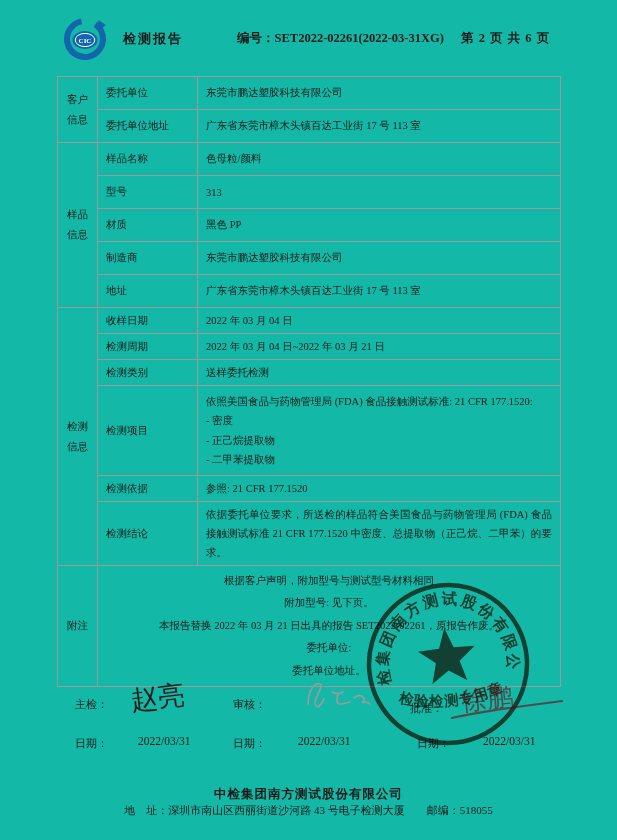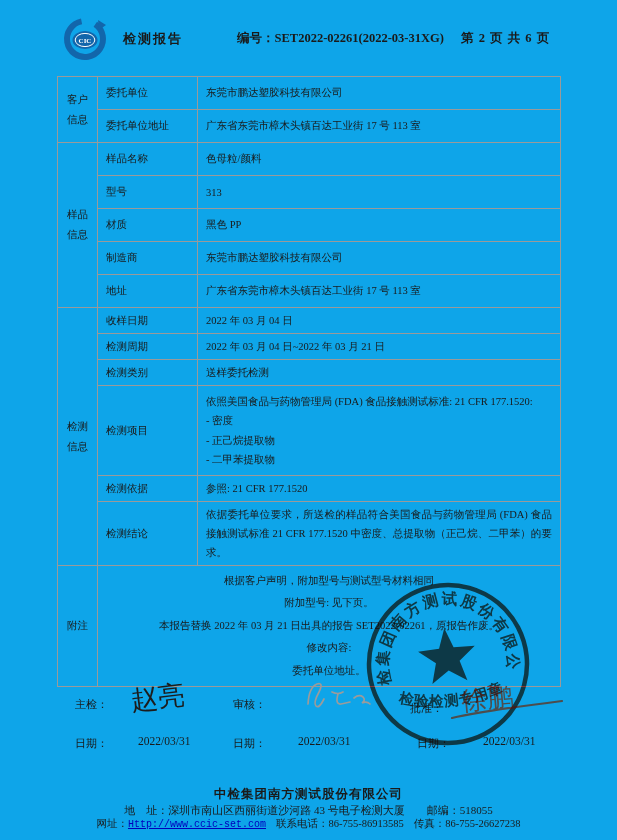--- a/index.html
+++ b/index.html
@@ -1,17 +1,17 @@
 <!DOCTYPE html>
 <html><head>
 <meta charset="utf-8">
 <style>
   html,body{margin:0;padding:0;background:#e8e8e8;}
   .page{
-    position:relative;width:617px;height:840px;background:#0ea5e9;
+    position:relative;width:617px;height:840px;background:#14b8a6;
     font-family:"Liberation Serif","DejaVu Serif",serif;color:#1a1a1a;
     margin:0 auto;overflow:hidden;
   }
   
   .hdr-logo{position:absolute;left:62px;top:16px;}
   .hdr-title{position:absolute;left:123px;top:30px;font-size:13px;font-weight:bold;letter-spacing:2px;text-align:center;}
   .hdr-number{position:absolute;left:237px;top:30px;font-size:12.5px;font-weight:bold;}
   .hdr-pages{position:absolute;left:461px;top:30px;font-size:12.5px;font-weight:bold;letter-spacing:1px;}
   
   table.rpt{
@@ -143,21 +143,21 @@
     </tr>
 
     <tr class="hnotes">
       <td class="sec">
         <span class="sec-line">附注</span>
       </td>
       <td class="notes-cell" colspan="2">
         <div>根据客户声明，附加型号与测试型号材料相同</div>
         <div>附加型号: 见下页。</div>
         <div>本报告替换 2022 年 03 月 21 日出具的报告 SET2022-02261，原报告作废。</div>
-        <div>修改内容:</div>
+        <div>委托单位:</div>
         <div>委托单位地址。</div>
       </td>
     </tr>
   </tbody>
     </table>
 
   <span class="sig-label" style="left:75px;top:697px;">主检：</span>
   <svg class="sig-svg" style="left:120px;top:676px;" width="92" height="48" viewBox="0 0 92 48">
     <text x="12" y="34" font-size="27" fill="#1c1c1c" font-family="Liberation Serif, serif" transform="rotate(-7 12 34)">赵亮</text>
   </svg>
@@ -192,17 +192,14 @@
       </text>
       <polygon points="86,50 93.3,69.9 114.5,70.7 97.9,83.9 103.6,104.3 86,92.5 68.4,104.3 74.1,83.9 57.5,70.7 78.7,69.9" fill="#dd3b2f"></polygon>
       <text fill="#dd3b2f" font-size="14.5" font-weight="bold" letter-spacing="1" font-family="Liberation Serif, serif">
         <textPath href="#stamp-banner-path" startOffset="50%" text-anchor="middle">检验检测专用章</textPath>
       </text>
     </g>
   </svg>
 
   <div class="ftr ftr-company">中检集团南方测试股份有限公司</div>
   <div class="ftr ftr-address">地　址：深圳市南山区西丽街道沙河路 43 号电子检测大厦　　邮编：518055</div>
-  <div class="ftr ftr-contact">
-    <span>网址：</span><a class="lnk" href="#">Http://www.ccic-set.com</a><span class="sp"></span><span>联系电话：86-755-86913585</span><span class="sp"></span><span>传真：86-755-26627238</span>
-  </div>
 
 </div>
 
 </body></html>

